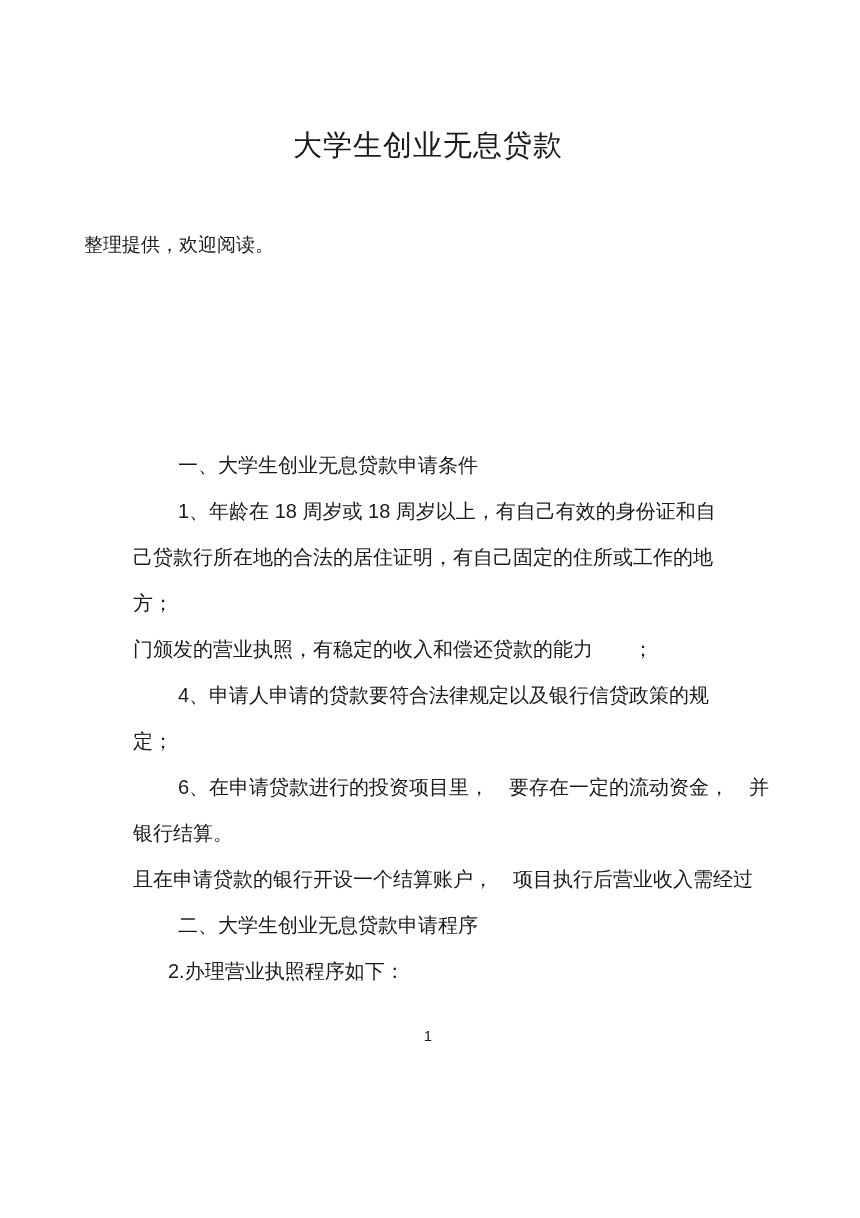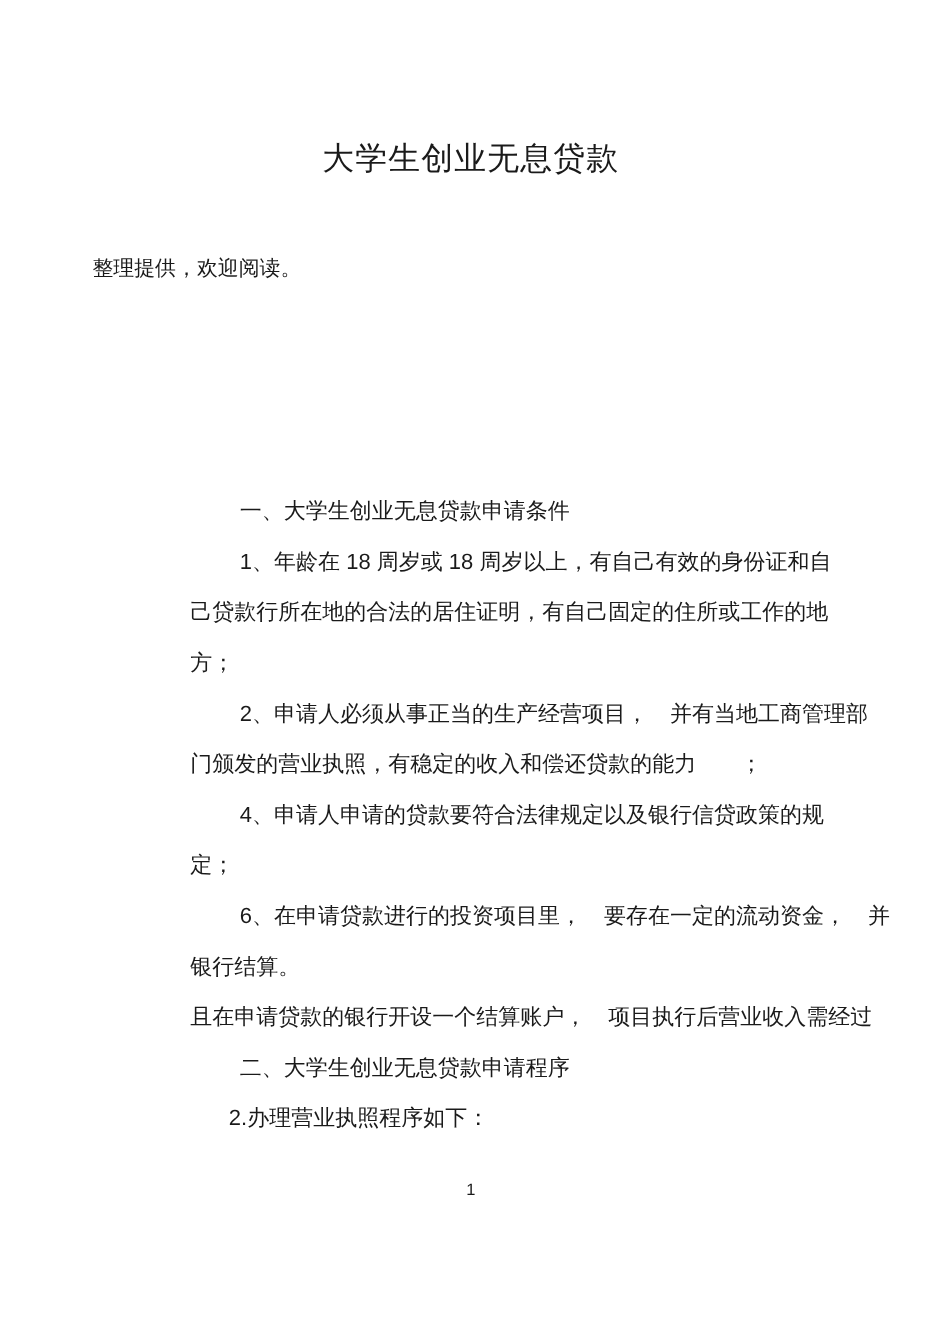--- a/index.html
+++ b/index.html
@@ -31,21 +31,20 @@
     padding-left: 84px;
     font-family: "Liberation Serif", "DejaVu Serif", serif;
     font-size: 19px;
     line-height: 26px;
   }
   .body {
     margin-top: 184px;
     padding-left: 133px;
     padding-right: 130px;
     font-size: 20px;
-    margin-left: 40px;
   }
   .line {
     line-height: 46px;
     white-space: pre;
   }
   
   .ind2 { padding-left: 45px; }
   
   .ind1 { padding-left: 35px; }
   .footer {
@@ -65,21 +64,20 @@
   <p class="intro">整理提供，欢迎阅读。</p>
 
   <div class="body">
 
     <div class="line ind2">一、大学生创业无息贷款申请条件</div>
 
     <div class="line ind2">1、年龄在 18 周岁或 18 周岁以上，有自己有效的身份证和自</div>
     <div class="line">己贷款行所在地的合法的居住证明，有自己固定的住所或工作的地</div>
     <div class="line">方；</div>
 
-    <div class="line ind2">2、申请人必须从事正当的生产经营项目，　并有当地工商管理部</div>
     <div class="line">门颁发的营业执照，有稳定的收入和偿还贷款的能力　　；</div>
 
     <div class="line ind2">4、申请人申请的贷款要符合法律规定以及银行信贷政策的规</div>
     <div class="line">定；</div>
 
     <div class="line ind2">6、在申请贷款进行的投资项目里，　要存在一定的流动资金，　并</div>
     <div class="line">银行结算。</div>
     <div class="line">且在申请贷款的银行开设一个结算账户，　项目执行后营业收入需经过</div>
 
     <div class="line ind2">二、大学生创业无息贷款申请程序</div>

